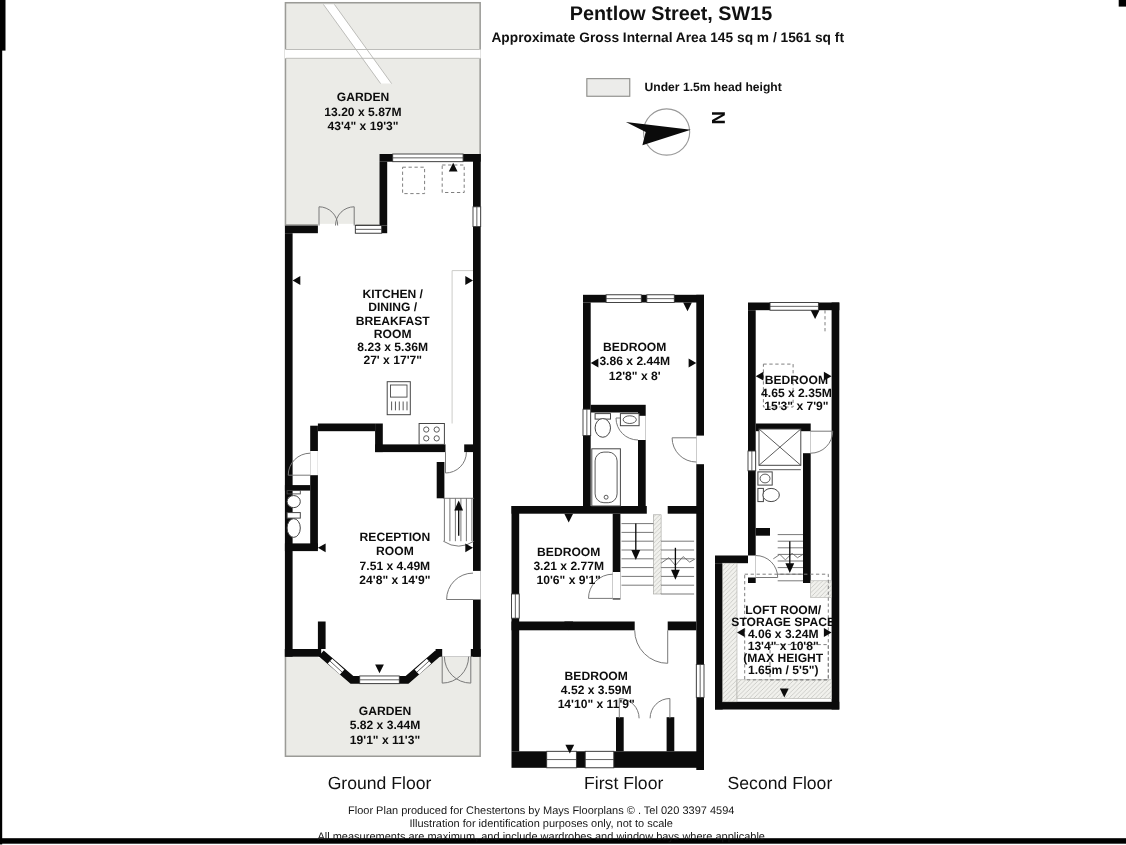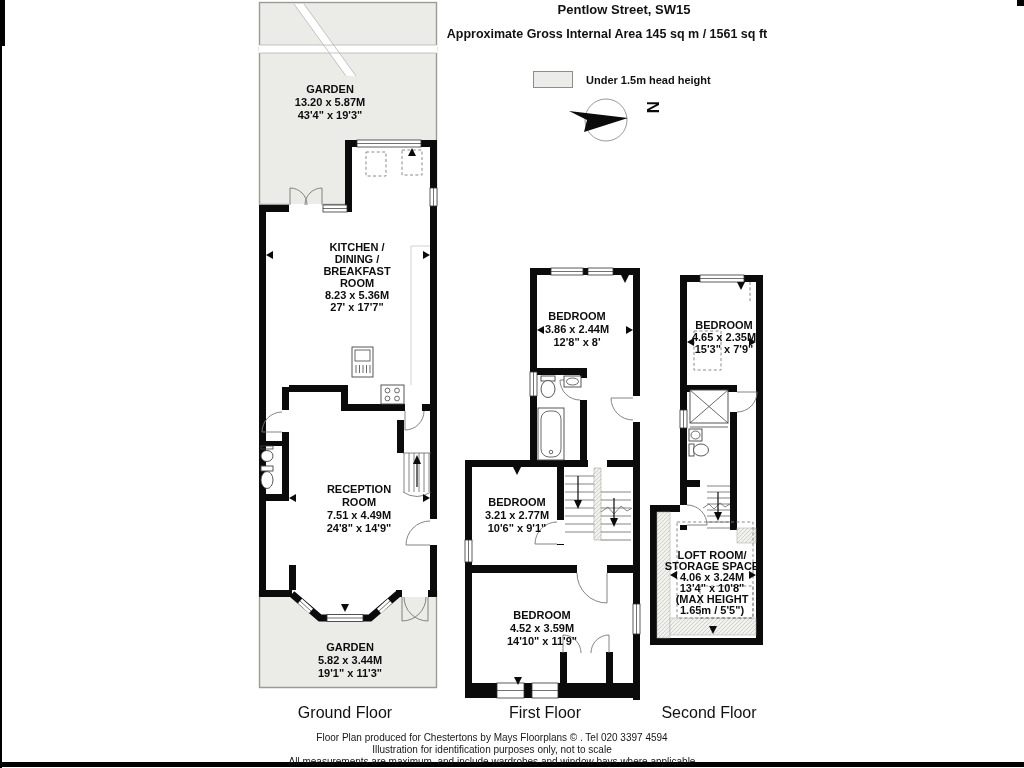--- a/index.html
+++ b/index.html
@@ -14,32 +14,32 @@
   .fxl{stroke:#444;stroke-width:0.8;fill:none;}
   .arc{fill:none;stroke:#777;stroke-width:0.9;}
   .tread{stroke:#666;stroke-width:0.8;fill:none;}
   .dash{fill:none;stroke:#7d7d7d;stroke-width:0.9;stroke-dasharray:3 2.4;}
   .tick{fill:#0b0b0b;}
   .garden{fill:#ebebe7;stroke:#9b9b97;stroke-width:1.4;}
   .whitefill{fill:#fff;}
   .thin{stroke:#c6c6c2;stroke-width:0.8;fill:none;}
   .breakline{stroke:#b5b5b2;stroke-width:0.8;fill:none;}
 
-  .page-title{position:absolute;left:624px;top:2px;transform:translateX(-50%);
-      font-size:13px;font-weight:bold;white-space:nowrap;}
+  .page-title{position:absolute;left:610px;top:2px;transform:translateX(-50%);
+      font-size:18px;font-weight:bold;white-space:nowrap;}
   .page-subtitle{position:absolute;left:607px;top:27px;transform:translateX(-50%);
       font-size:12.5px;font-weight:bold;white-space:nowrap;}
   .legend{position:absolute;left:533px;top:47px;display:flex;align-items:center;margin-top:24px;}
   .legend-box{display:inline-block;width:38px;height:15px;background:#ececea;
       border:1px solid #8d8d89;margin-right:13px;}
   .legend-text{font-size:11px;font-weight:bold;white-space:nowrap;}
 
   .rlabel{position:absolute;transform:translateX(-50%);text-align:center;
       font-size:11px;font-weight:bold;line-height:13px;white-space:nowrap;color:#0d0d0d;}
-  .rlabel.tight{line-height:12px;}
+  .rlabel.tight{line-height:12px;margin-top:21px;}
   .rlabel.loft{line-height:11px;}
   .flabel{position:absolute;transform:translateX(-50%);font-size:16px;
       font-weight:normal;white-space:nowrap;}
   .footer{position:absolute;left:492px;top:732px;transform:translateX(-50%);
       text-align:center;font-size:10px;line-height:12.2px;white-space:nowrap;color:#161616;}
 </style>
 </head>
 <body>
 
 <div class="page">
@@ -373,21 +373,21 @@
 <div class="rlabel loft" style="left:712px;top:550px">
   <div>LOFT ROOM/</div>
   <div>STORAGE SPACE</div>
   <div>4.06 x 3.24M</div>
   <div>13'4" x 10'8"</div>
   <div>(MAX HEIGHT</div>
   <div>1.65m / 5'5")</div>
 </div>
 
 <div class="flabel" style="left:345px;top:704px">Ground Floor</div>
-<div class="flabel" style="left:545px;top:704px">First Floor</div>
+<div class="flabel" style="left:567px;top:704px">First Floor</div>
 <div class="flabel" style="left:709px;top:704px">Second Floor</div>
 
 <div class="footer">
   <div>Floor Plan produced for Chestertons by Mays Floorplans © . Tel 020 3397 4594</div>
   <div>Illustration for identification purposes only, not to scale</div>
   <div>All measurements are maximum, and include wardrobes and window bays where applicable</div>
 </div>
 
 </div>
 

